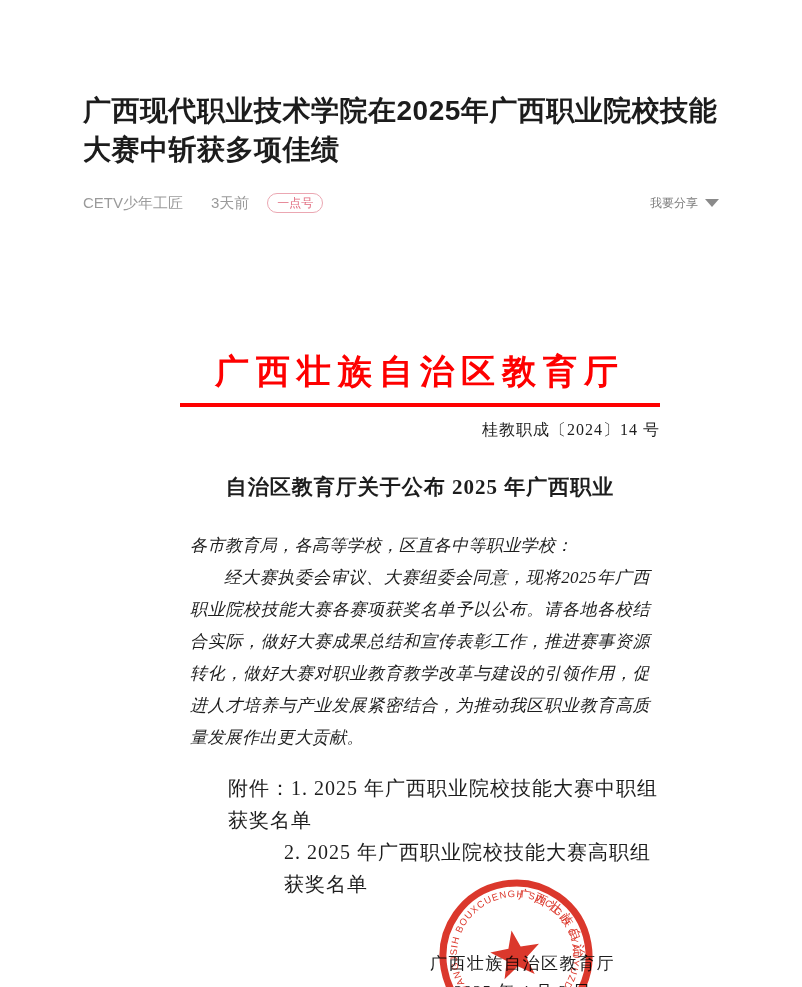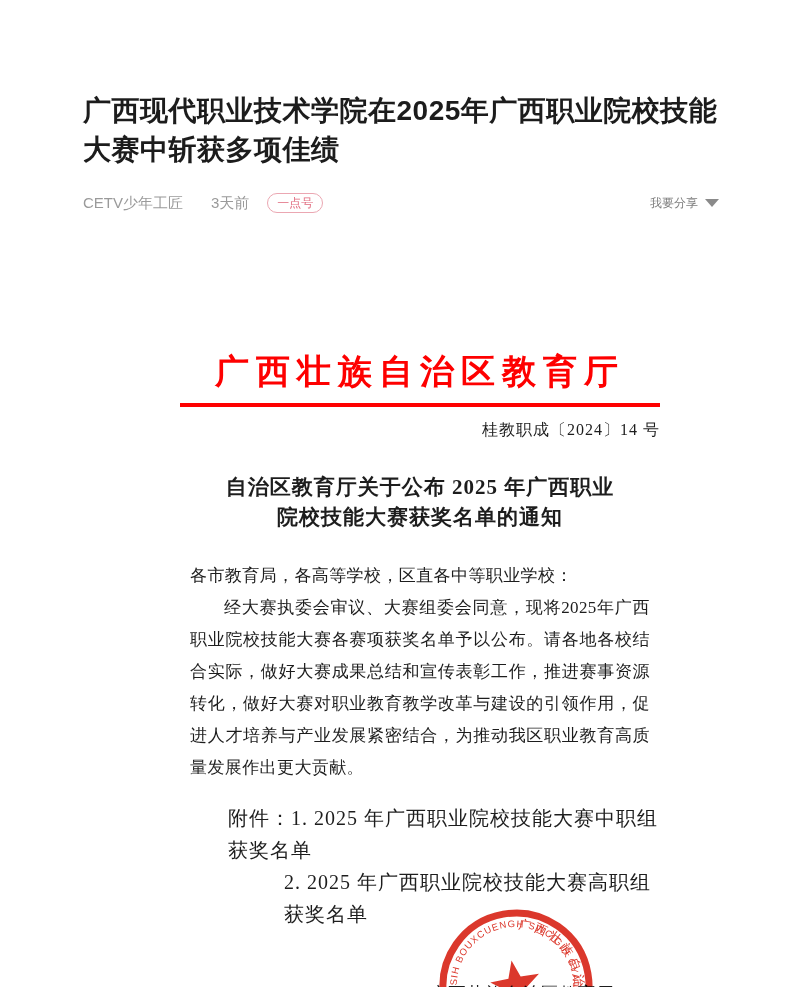--- a/index.html
+++ b/index.html
@@ -72,20 +72,21 @@
     text-align: center;
     font-size: 21px; font-weight: 700;
     line-height: 30px; letter-spacing: 1px;
   }
   .doc-body {
     margin-top: 28px;
     padding: 0 10px;
     font-size: 17px; line-height: 32px;
     letter-spacing: 0.4px;
     text-align: justify;
+    font-style: italic;
   }
   .doc-body .indent { text-indent: 2em; }
   .doc-attachments {
     margin-top: 18px;
     padding-left: 48px;
     font-size: 20px; line-height: 32px; letter-spacing: 1px;
   }
   .doc-attachments .att-line2 { padding-left: 56px; }
 
   
@@ -131,21 +132,20 @@
   <div class="doc">
 
     <div class="doc-agency">广西壮族自治区教育厅</div>
 
     <div class="doc-rule"></div>
 
     <div class="doc-number">桂教职成〔2024〕14 号</div>
 
     <div class="doc-title">
       <div>自治区教育厅关于公布 2025 年广西职业</div>
-      <div>院校技能大赛获奖名单的通知</div>
     </div>
 
     <div class="doc-body">
       <p>各市教育局，各高等学校，区直各中等职业学校：</p>
       <p class="indent">经大赛执委会审议、大赛组委会同意，现将2025年广西职业院校技能大赛各赛项获奖名单予以公布。请各地各校结合实际，做好大赛成果总结和宣传表彰工作，推进赛事资源转化，做好大赛对职业教育教学改革与建设的引领作用，促进人才培养与产业发展紧密结合，为推动我区职业教育高质量发展作出更大贡献。</p>
     </div>
 
     <div class="doc-attachments">
       <div><span>附件：</span><span>1. 2025 年广西职业院校技能大赛中职组获奖名单</span></div>
       <div class="att-line2">2. 2025 年广西职业院校技能大赛高职组获奖名单</div>

